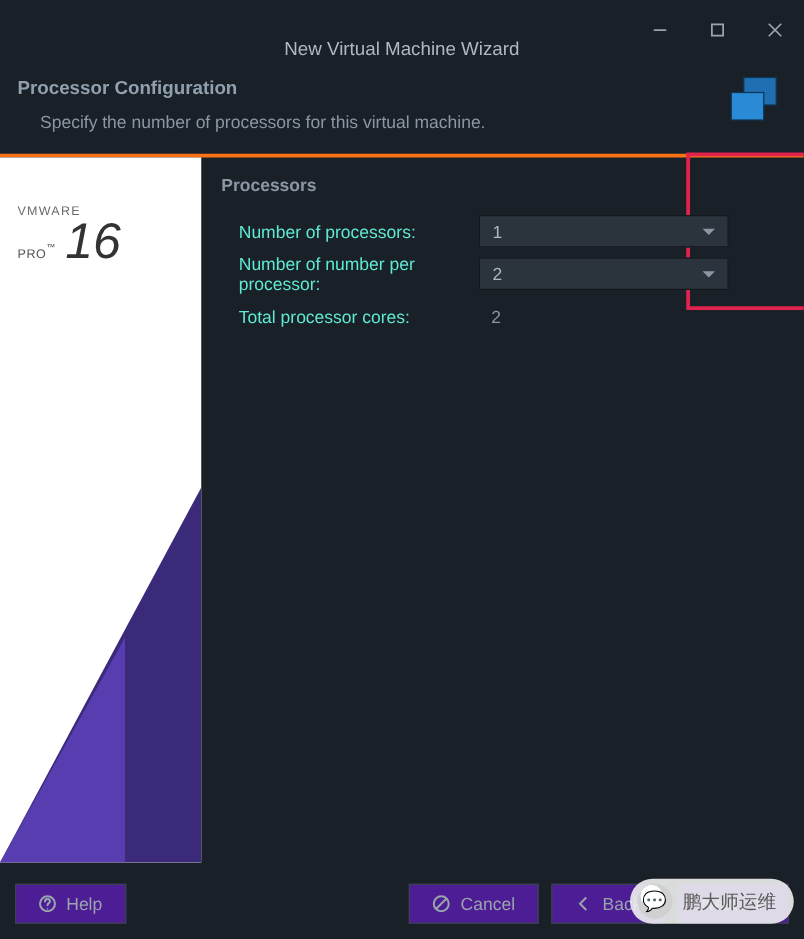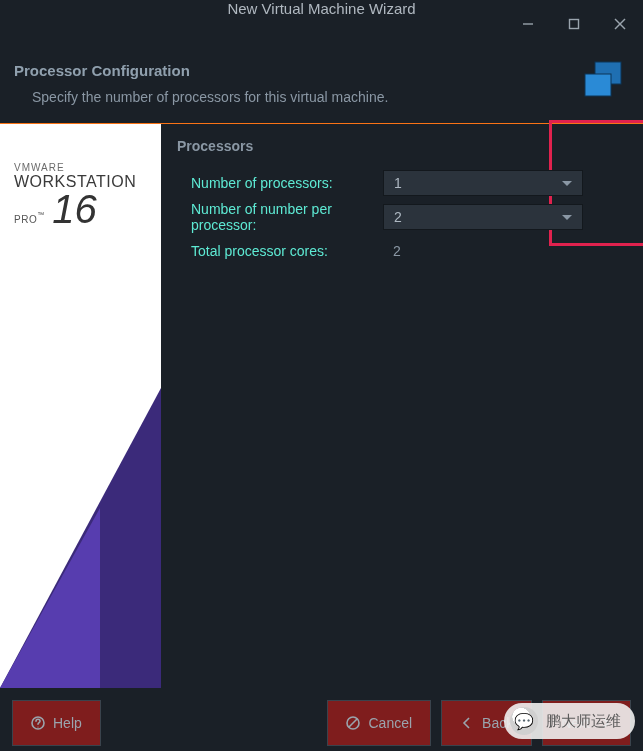--- a/index.html
+++ b/index.html
@@ -9,21 +9,21 @@
     font-family: "Segoe UI", "Helvetica Neue", Arial, sans-serif;
     color: #8a97a4;
     font-size: 14px;
     position: relative;
   }
 
   
   .titlebar {
     height: 48px;
     display: flex;
-    align-items: flex-start;
+    align-items: flex-end;
     position: relative;
   }
   .titlebar-title {
     position: absolute;
     left: 0; right: 0;
     text-align: center;
     color: #b0b8c0;
     font-size: 15px;
     pointer-events: none;
   }
@@ -38,21 +38,21 @@
     align-items: center;
     justify-content: center;
     color: #9aa4ad;
   }
   .win-btn svg { width: 12px; height: 12px; stroke: currentColor; fill: none; stroke-width: 1.4; }
 
   
   .header {
     padding: 14px 14px 18px 14px;
     position: relative;
-    border-bottom: 1px solid #f97316;
+    border-bottom: 3px solid #f97316;
   }
   .header h1 {
     font-size: 15px;
     font-weight: 700;
     color: #90a0ae;
     margin-bottom: 10px;
   }
   .header p {
     font-size: 14px;
     color: #8a97a4;
@@ -166,23 +166,23 @@
   .footer {
     position: absolute;
     left: 0; right: 0; bottom: 0;
     height: 56px;
     display: flex;
     align-items: center;
     padding: 0 12px;
     gap: 10px;
   }
   .btn {
-    height: 46px;
+    height: 32px;
     border: 1px solid #3a434c;
-    background: #7f1d1d;
+    background: #4c1d95;
     color: #9aa4ad;
     display: inline-flex;
     align-items: center;
     justify-content: center;
     padding: 0 18px;
     font-size: 14px;
     gap: 8px;
   }
   .btn svg { width: 14px; height: 14px; stroke: currentColor; fill: none; stroke-width: 1.6; }
   .footer .spacer { flex: 1; }
@@ -242,21 +242,20 @@
       <rect x="14" y="2" width="26" height="22" fill="#1f6fb2" stroke="#0c3556" stroke-width="1"></rect>
       <rect x="4" y="14" width="26" height="22" fill="#2a8ad6" stroke="#0c3556" stroke-width="1"></rect>
     </svg>
   </div>
 </div>
 
 <div class="content">
   <div class="sidebar-image">
     <div class="brand">
       <div class="l1">VMWARE</div>
-      <div class="l2">WORKSTATION</div>
       <div class="l3">
         <span>
           <span class="pro">PRO</span><span class="tm">™</span>
         </span>
         <span class="ver">16</span>
       </div>
     </div>
     <div class="triangle"></div>
     <div class="triangle2"></div>
   </div>

